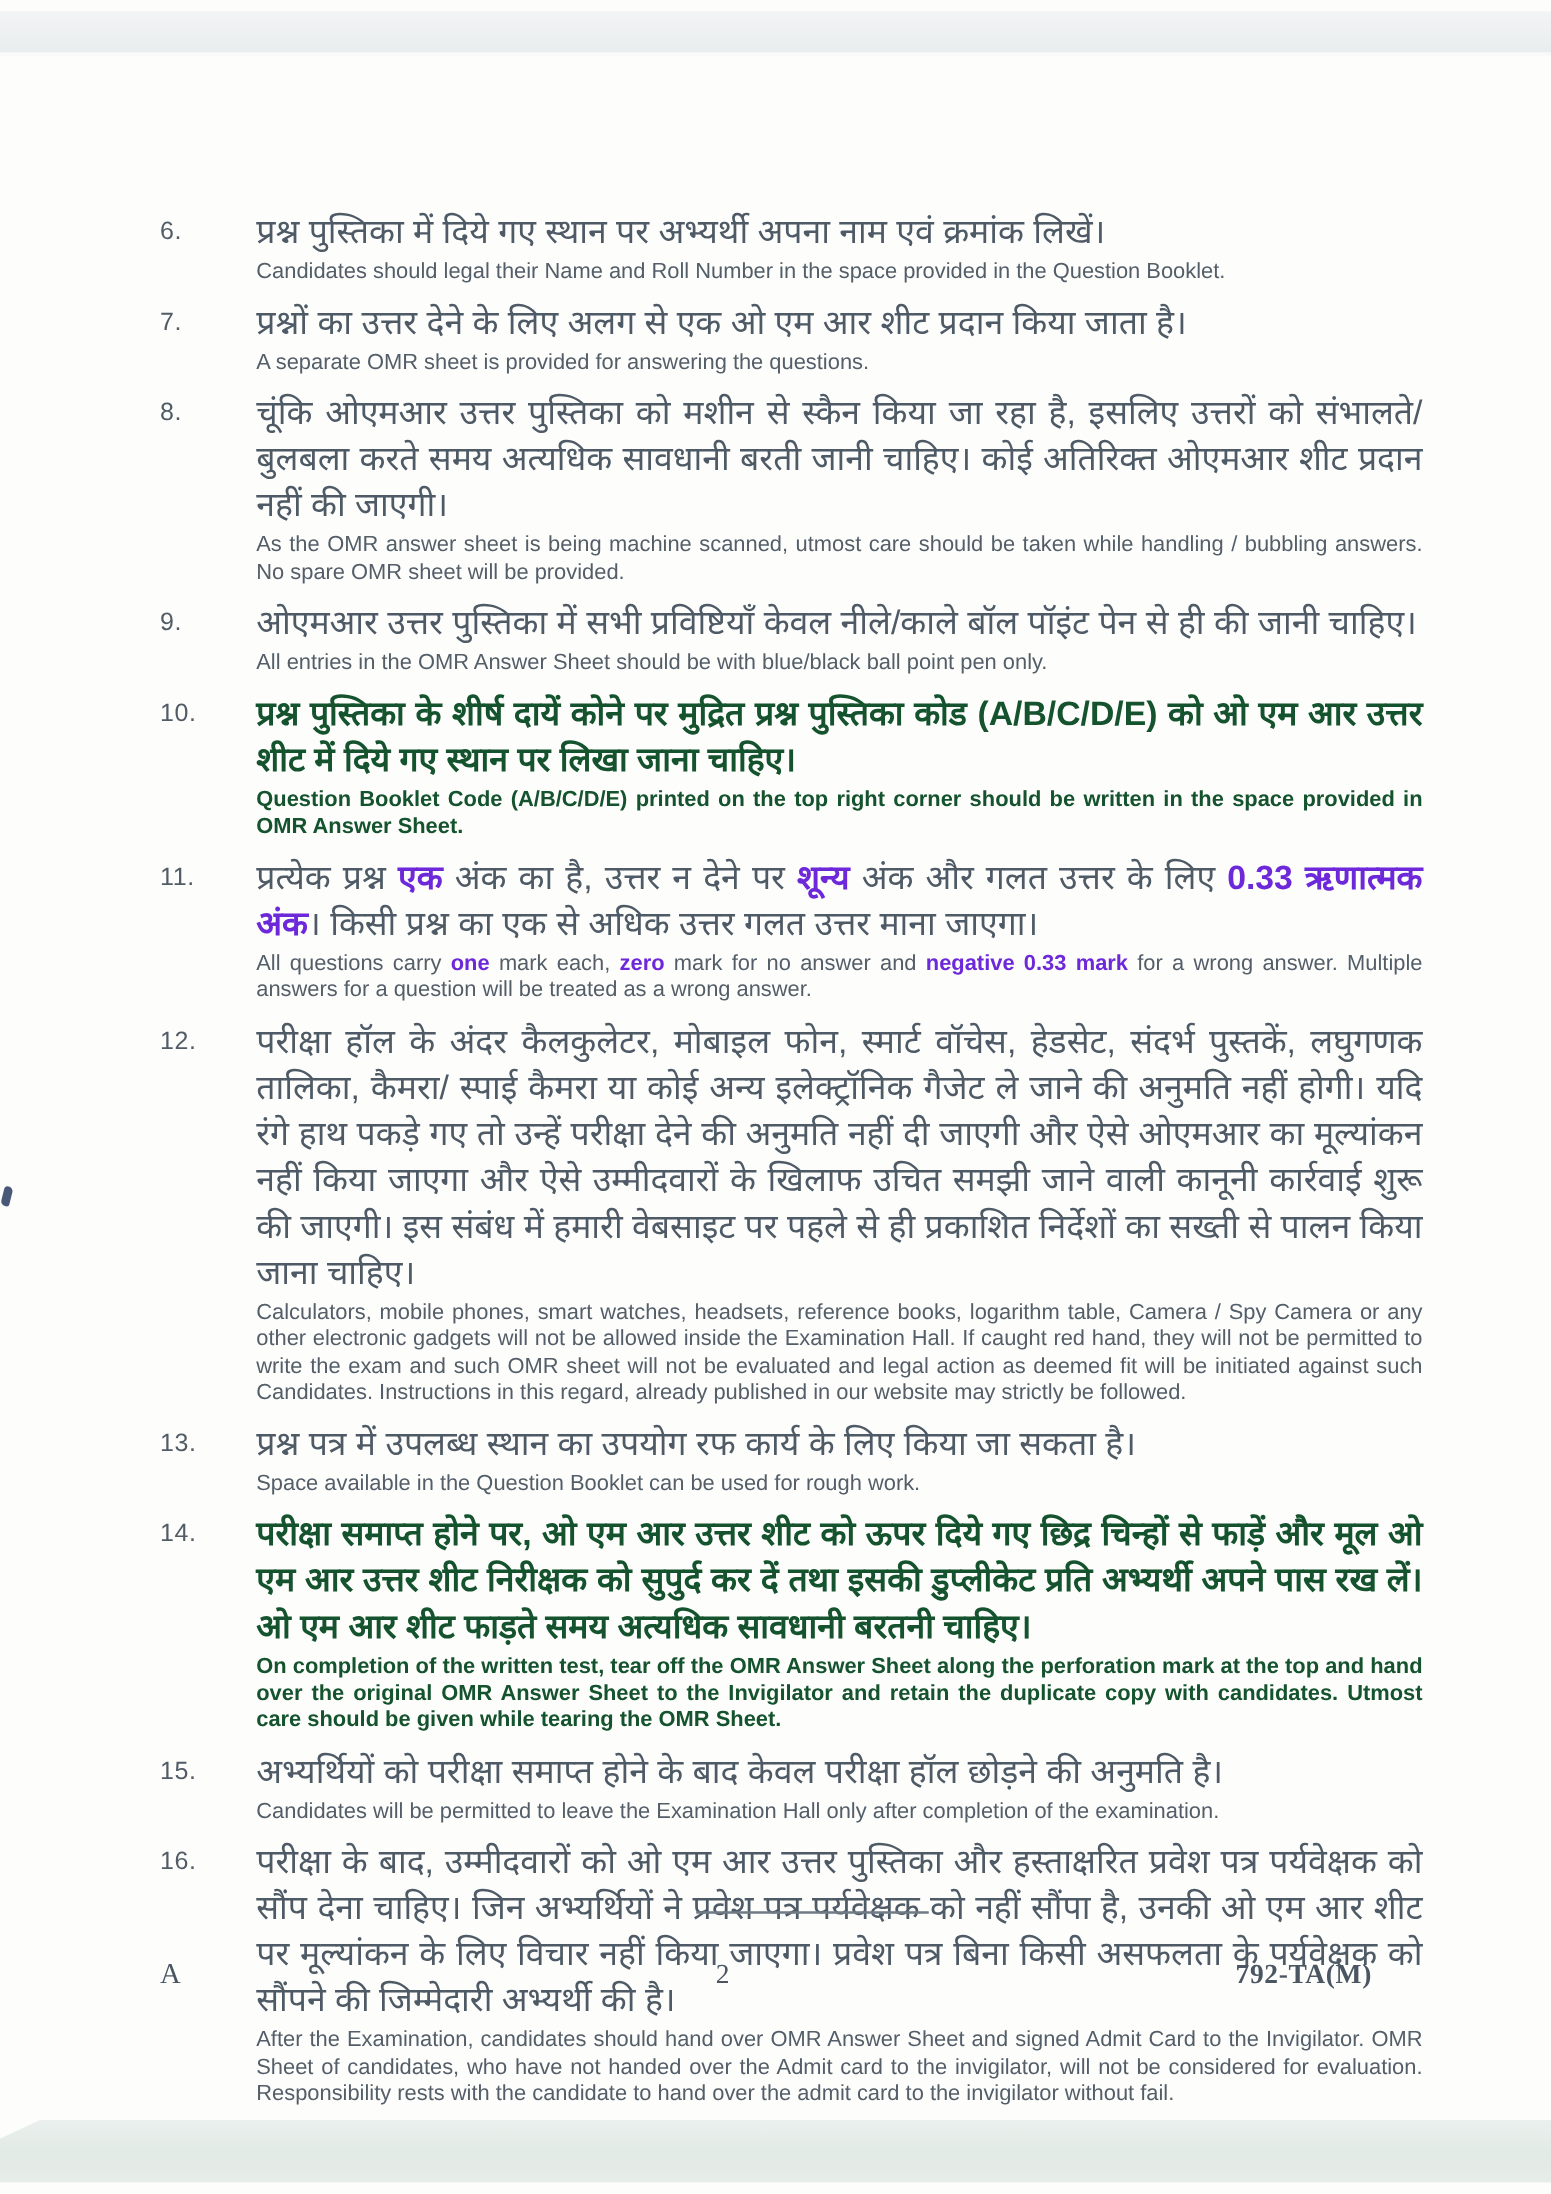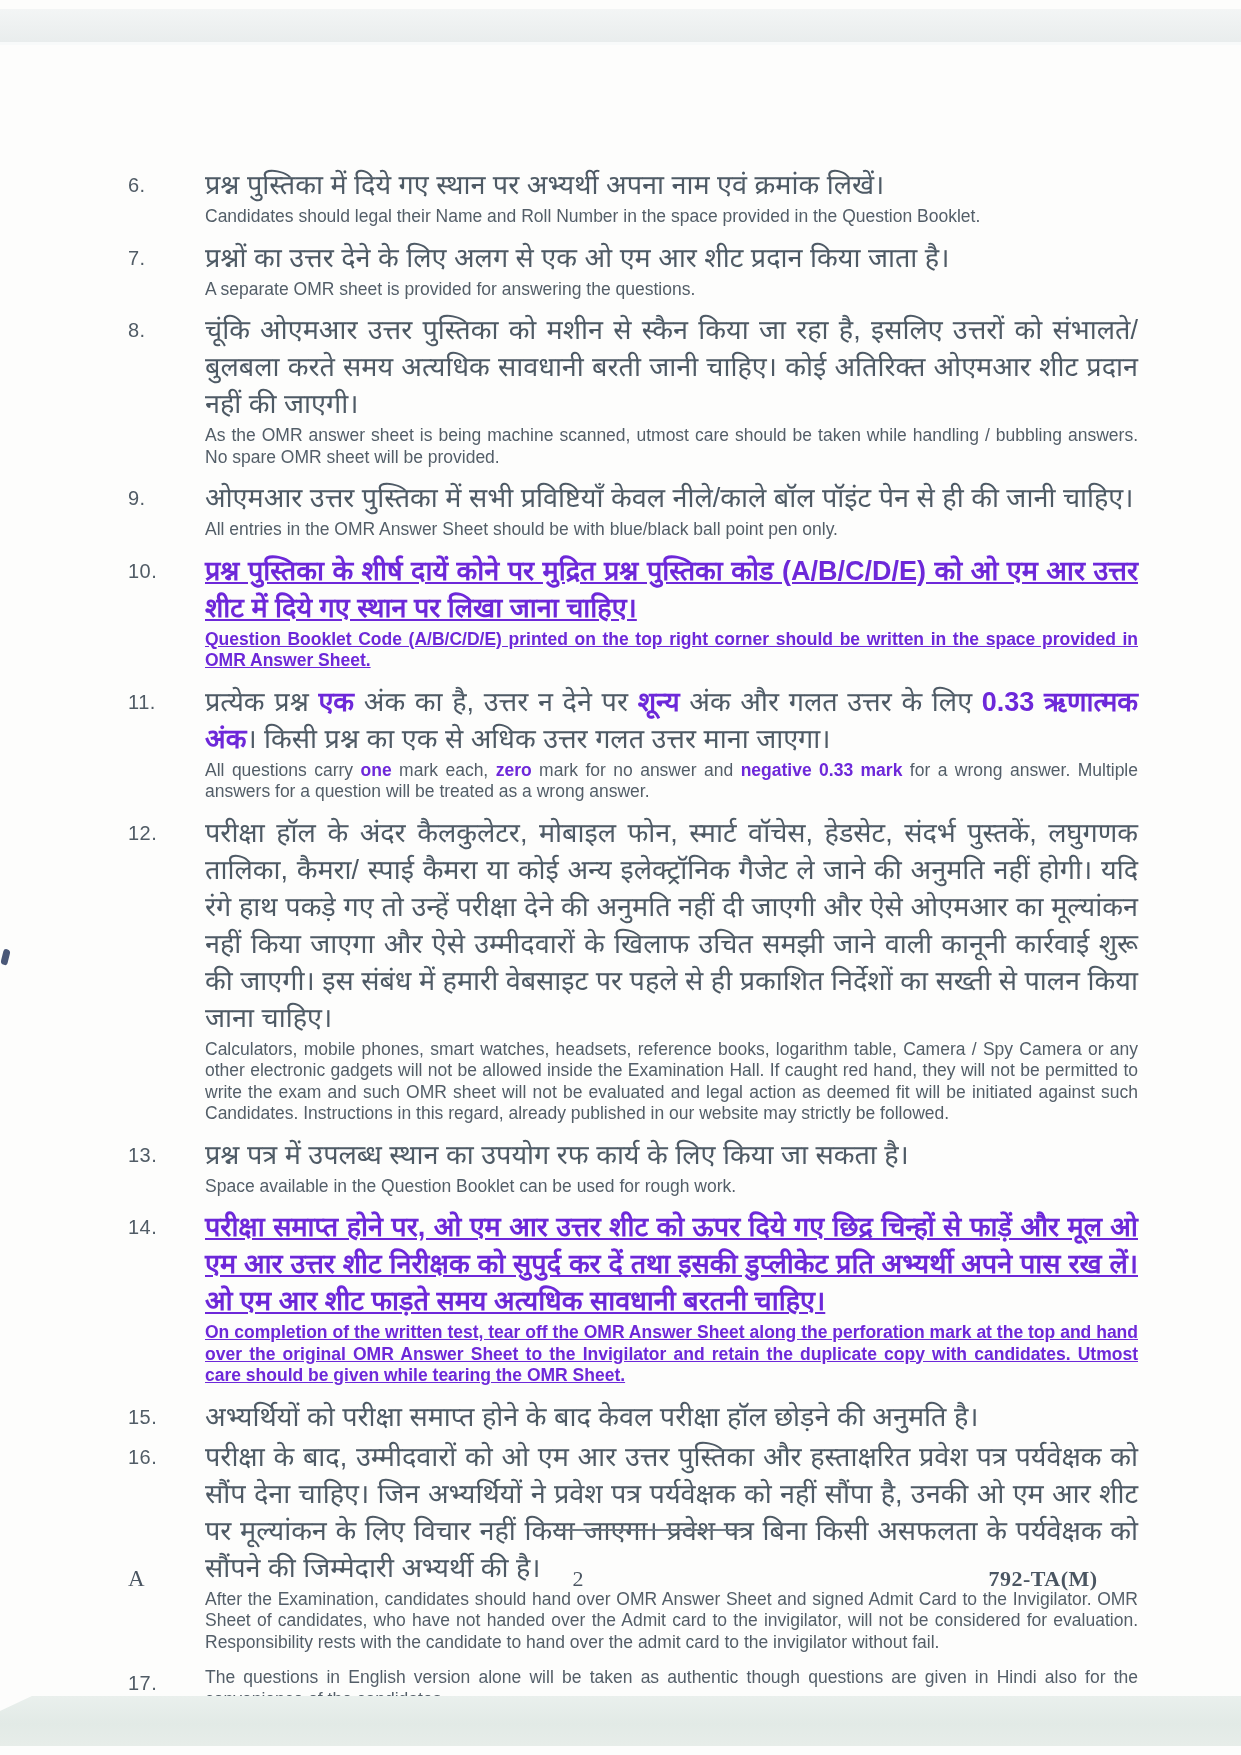--- a/index.html
+++ b/index.html
@@ -40,21 +40,21 @@
   .body{flex:1;min-width:0;}
   .hi{
     margin:0;font-size:27px;line-height:37px;color:#4e5a65;
     text-align:justify;
   }
   .en{
     margin:2px 0 9px 0;font-size:17.5px;line-height:21.5px;color:#535e68;
     text-align:justify;
   }
   .hi b,.en b{color:#6d28d9;}
-  .bold-para{font-weight:bold;color:#6d28d9;text-decoration:underline;}
+  .bold-para{font-weight:bold;color:#14532d;}
 
   
   .footer-divider{
     position:absolute;left:557px;top:1529px;width:186px;height:2px;
     background:#6f7b85;
   }
   .footer{
     position:absolute;left:128px;top:1566px;width:1010px;
     display:flex;align-items:baseline;
     font-family:"Liberation Serif","DejaVu Serif",serif;color:#4b5662;
@@ -140,20 +140,21 @@
     <div class="body">
       <p class="hi bold-para"><span>परीक्षा समाप्त होने पर, ओ एम आर उत्तर शीट को ऊपर दिये गए छिद्र चिन्हों से फाड़ें और मूल ओ एम आर उत्तर शीट निरीक्षक को सुपुर्द कर दें तथा इसकी डुप्लीकेट प्रति अभ्यर्थी अपने पास रख लें। ओ एम आर शीट फाड़ते समय अत्यधिक सावधानी बरतनी चाहिए।</span></p>
       <p class="en bold-para"><span>On completion of the written test, tear off the OMR Answer Sheet along the perforation mark at the top and hand over the original OMR Answer Sheet to the Invigilator and retain the duplicate copy with candidates. Utmost care should be given while tearing the OMR Sheet.</span></p>
     </div>
   </div>
 
   <div class="item">
     <div class="num">15.</div>
     <div class="body">
       <p class="hi"><span>अभ्यर्थियों को परीक्षा समाप्त होने के बाद केवल परीक्षा हॉल छोड़ने की अनुमति है।</span></p>
+      <p class="en"><span>Candidates will be permitted to leave the Examination Hall only after completion of the examination.</span></p>
     </div>
   </div>
 
   <div class="item">
     <div class="num">16.</div>
     <div class="body">
       <p class="hi"><span>परीक्षा के बाद, उम्मीदवारों को ओ एम आर उत्तर पुस्तिका और हस्ताक्षरित प्रवेश पत्र पर्यवेक्षक को सौंप देना चाहिए। जिन अभ्यर्थियों ने प्रवेश पत्र पर्यवेक्षक को नहीं सौंपा है, उनकी ओ एम आर शीट पर मूल्यांकन के लिए विचार नहीं किया जाएगा। प्रवेश पत्र बिना किसी असफलता के पर्यवेक्षक को सौंपने की जिम्मेदारी अभ्यर्थी की है।</span></p>
       <p class="en"><span>After the Examination, candidates should hand over OMR Answer Sheet and signed Admit Card to the Invigilator. OMR Sheet of candidates, who have not handed over the Admit card to the invigilator, will not be considered for evaluation. Responsibility rests with the candidate to hand over the admit card to the invigilator without fail.</span></p>
     </div>
   </div>

